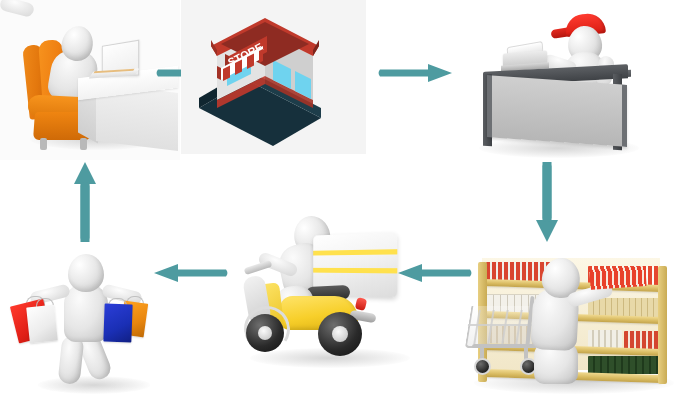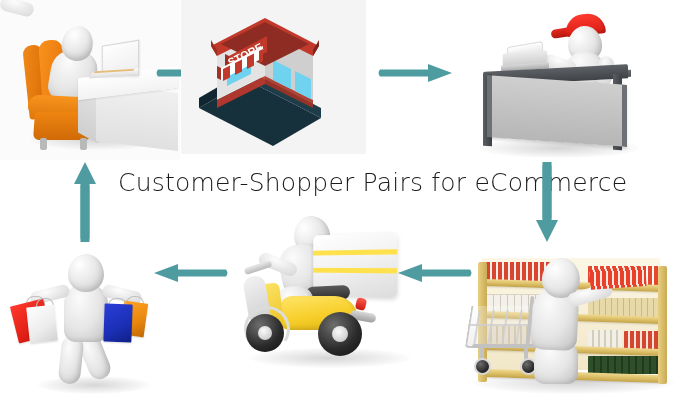--- a/index.html
+++ b/index.html
@@ -173,21 +173,20 @@
   .p6-legA{left:58px;top:96px;width:22px;height:48px;border-radius:11px;transform:rotate(6deg);}
   .p6-legB{left:82px;top:94px;width:22px;height:46px;border-radius:11px;transform:rotate(-22deg);}
   .bag{position:absolute;border-radius:1px;box-shadow:0 1px 2px rgba(0,0,0,.14);}
   .bag-handle{position:absolute;border:1.6px solid rgba(190,190,190,.95);border-bottom:none;border-radius:8px 8px 0 0;}
 </style>
 </head>
 <body>
 
 <div id="stage">
 
-  <div id="title">Customer-Shopper Pairs for eCommerce</div>
 
   <div class="node" id="n-desk">
     <div class="bg"></div>
     <div class="soft-shadow" style="left:30px;top:128px;width:135px;height:22px;"></div>
 
     <div class="chair-backA"></div>
     <div class="chair-backB"></div>
 
     <div class="fig-body p1-leg"></div>
     <div class="fig-body p1-torso"></div>

